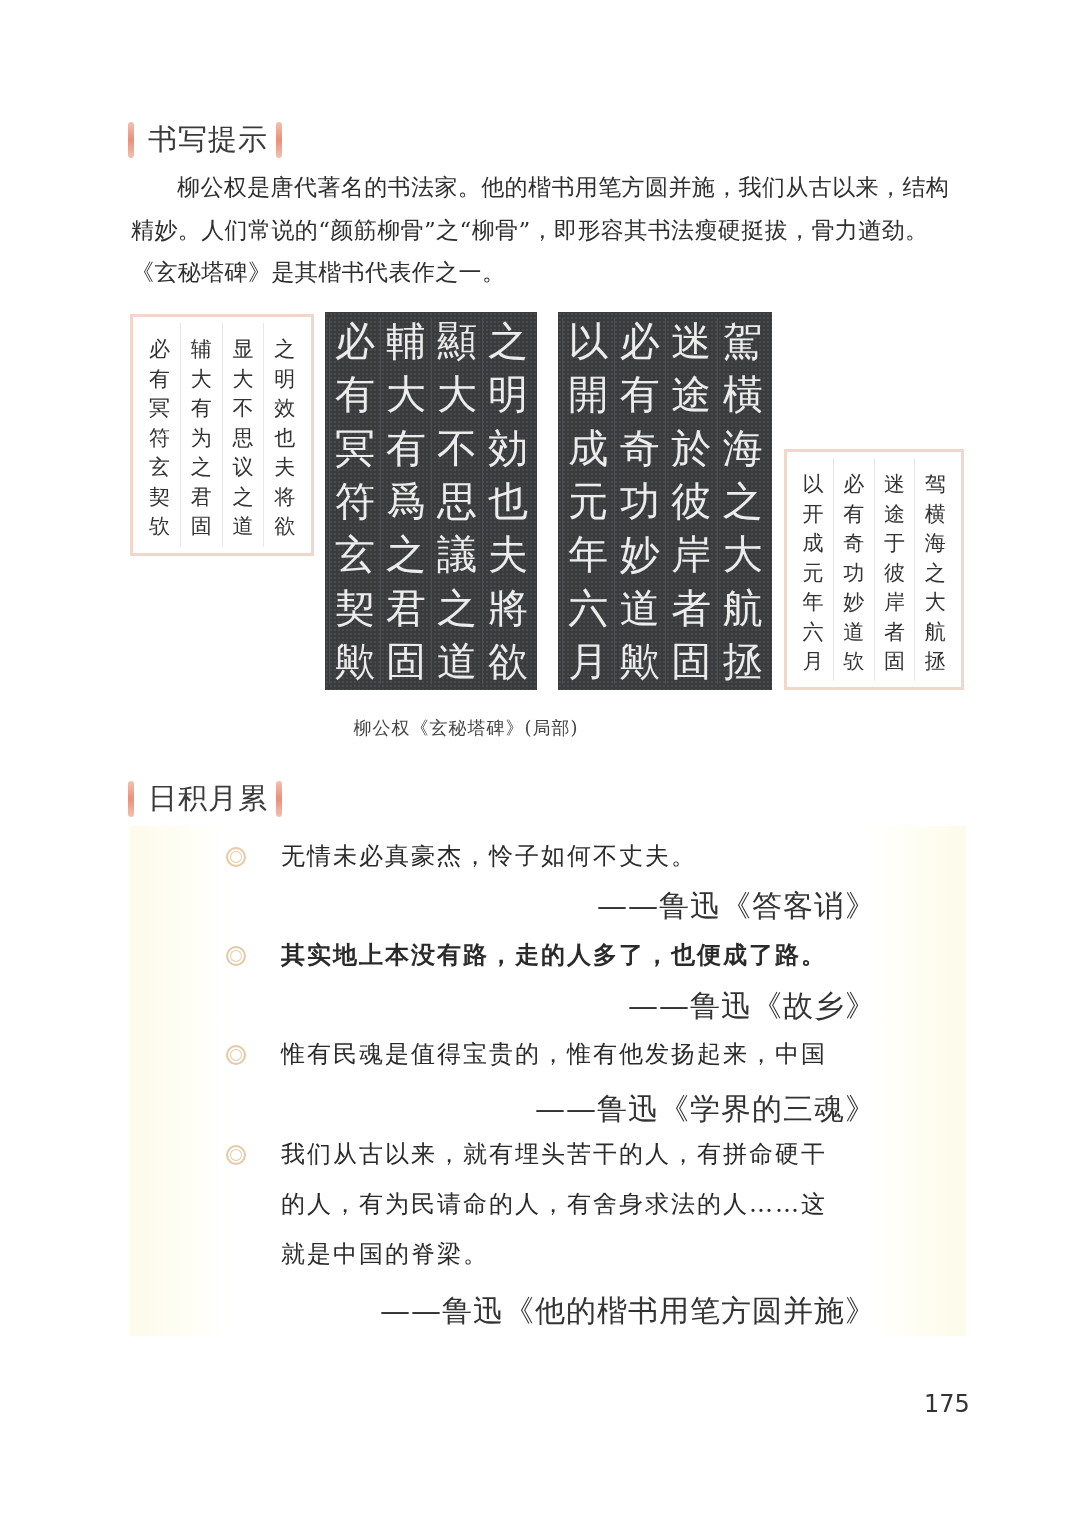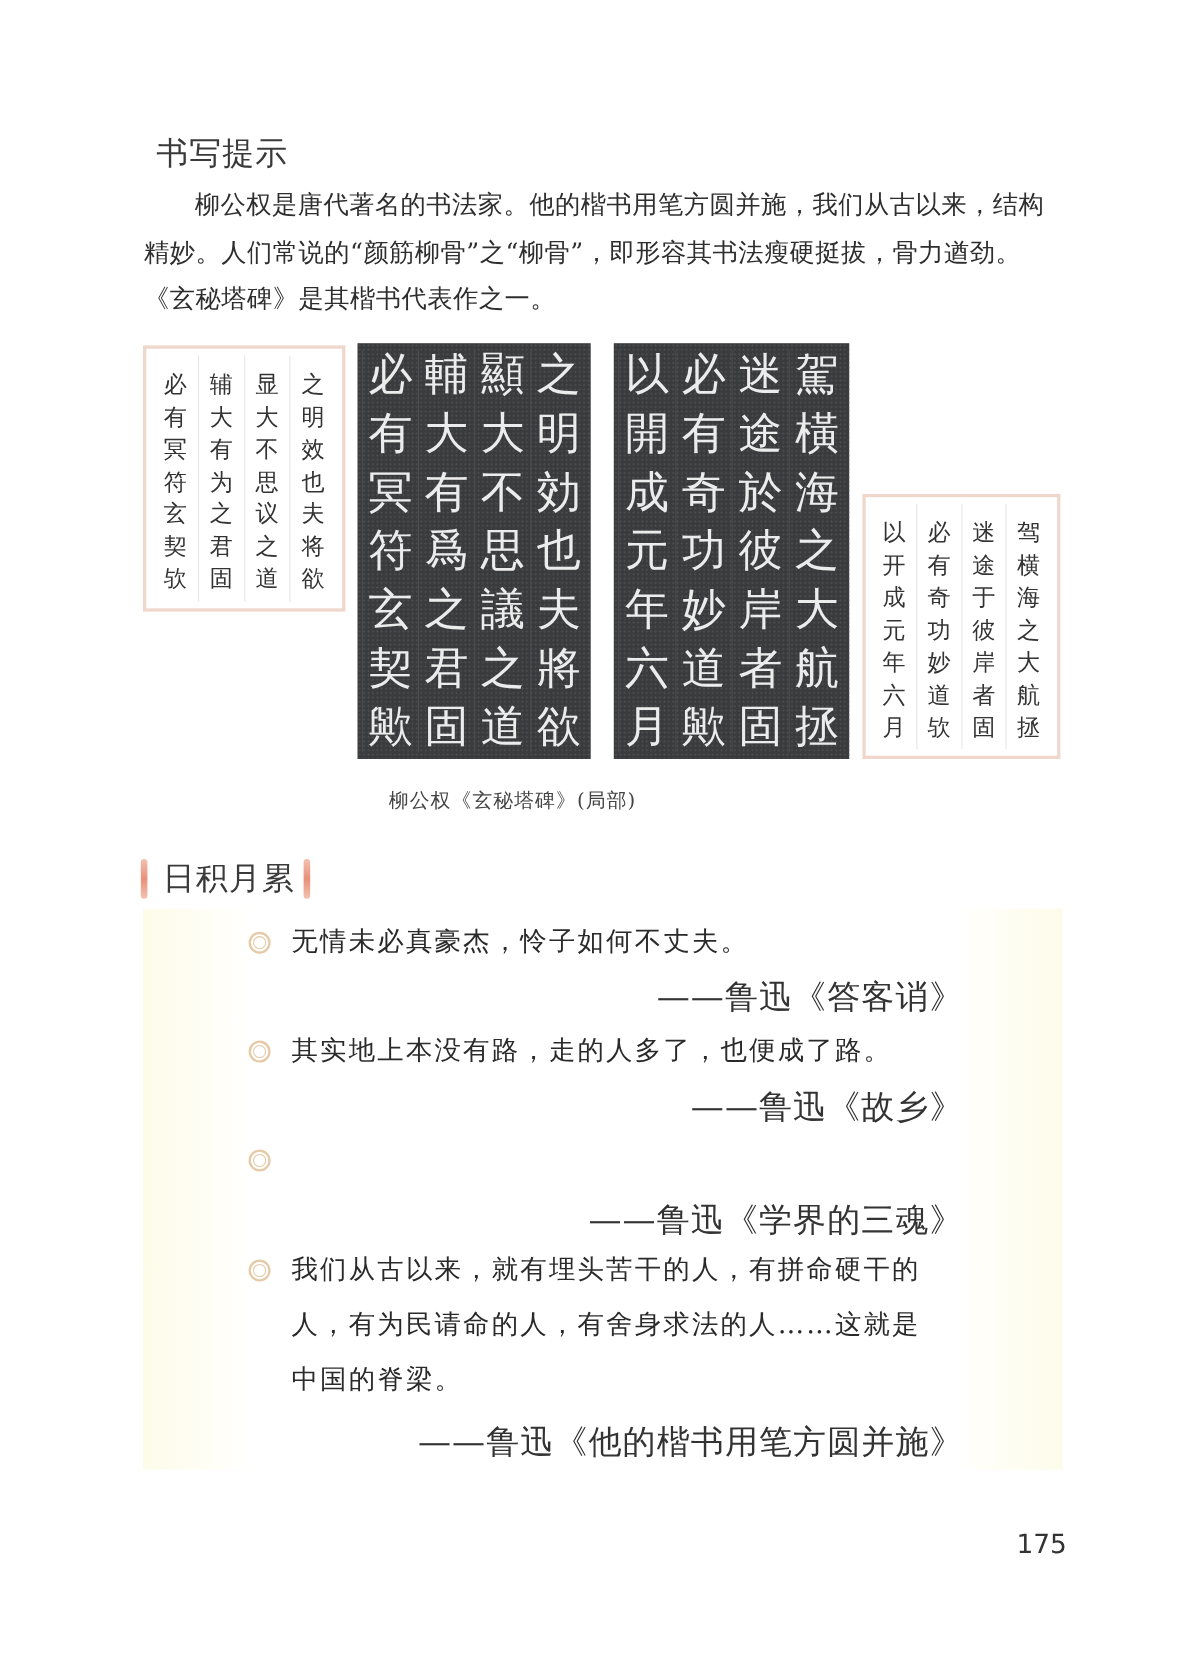--- a/index.html
+++ b/index.html
@@ -53,33 +53,33 @@
     background: linear-gradient(to right, #fdfbe9 0px, #fffef6 60px, #ffffff 100px, #ffffff 736px, #fffef6 776px, #fdfbe9 836px);
   }
   .quote {
     position:absolute; left:226px; width:650px; font-size:24px; line-height:50px; color:#2a2a2a;
     letter-spacing:2px;
   }
   .quote .bullet {
     position:absolute; left:0; width:16px; height:16px; border-radius:50%;
     border:2px solid #e6c9a6; box-shadow: inset 0 0 0 2px #fff, inset 0 0 0 3px #e6c9a6;
   }
-  .quote .text { margin-left:39px; display:block; }
+  .quote .text { margin-left:55px; display:block; }
   .source {
     position:absolute; font-size:30px; color:#333; letter-spacing:1px; right:204px;
   }
   .page-number {
     position:absolute; left:924px; top:1390px; font-family:"DejaVu Sans", sans-serif;
     font-size:24px; color:#333;
   }
 </style>
 </head>
 <body>
 
-<div class="section-head" style="top:120px;flex-direction:column;">
+<div class="section-head" style="top:120px;">
   <span class="bar"></span>
   <span class="section-title">书写提示</span>
   <span class="bar right"></span>
 </div>
 
 <div class="para" style="top:166px;">柳公权是唐代著名的书法家。他的楷书用笔方圆并施，我们从古以来，结构精妙。人们常说的“颜筋柳骨”之“柳骨”，即形容其书法瘦硬挺拔，骨力遒劲。《玄秘塔碑》是其楷书代表作之一。</div>
 
 <div class="vbox" style="left:130px; top:314px; width:184px; height:242px;">
   <div class="vcol">
       <span>之</span>
@@ -245,28 +245,29 @@
 </div>
 
 <div class="quote-panel"></div>
 
 <div class="quote" style="top:831px;">
   <span class="bullet" style="top:16px;"></span>
   <span class="text">无情未必真豪杰，怜子如何不丈夫。</span>
 </div>
 <div class="source" style="top:886px;">——鲁迅《答客诮》</div>
 
-<div class="quote" style="top:930px;">
+<div class="quote" style="top:930px;font-weight:bold;">
   <span class="bullet" style="top:16px;"></span>
   <span class="text">其实地上本没有路，走的人多了，也便成了路。</span>
 </div>
 <div class="source" style="top:986px;">——鲁迅《故乡》</div>
 
 <div class="quote" style="top:1029px;">
   <span class="bullet" style="top:16px;"></span>
+  <span class="text">惟有民魂是值得宝贵的，惟有他发扬起来，中国</span>
 </div>
 <div class="source" style="top:1089px;">——鲁迅《学界的三魂》</div>
 
 <div class="quote" style="top:1129px; width:616px;">
   <span class="bullet" style="top:16px;"></span>
   <span class="text">我们从古以来，就有埋头苦干的人，有拼命硬干的人，有为民请命的人，有舍身求法的人……这就是中国的脊梁。</span>
 </div>
 <div class="source" style="top:1291px;">——鲁迅《他的楷书用笔方圆并施》</div>
 
 <div class="page-number">175</div>

